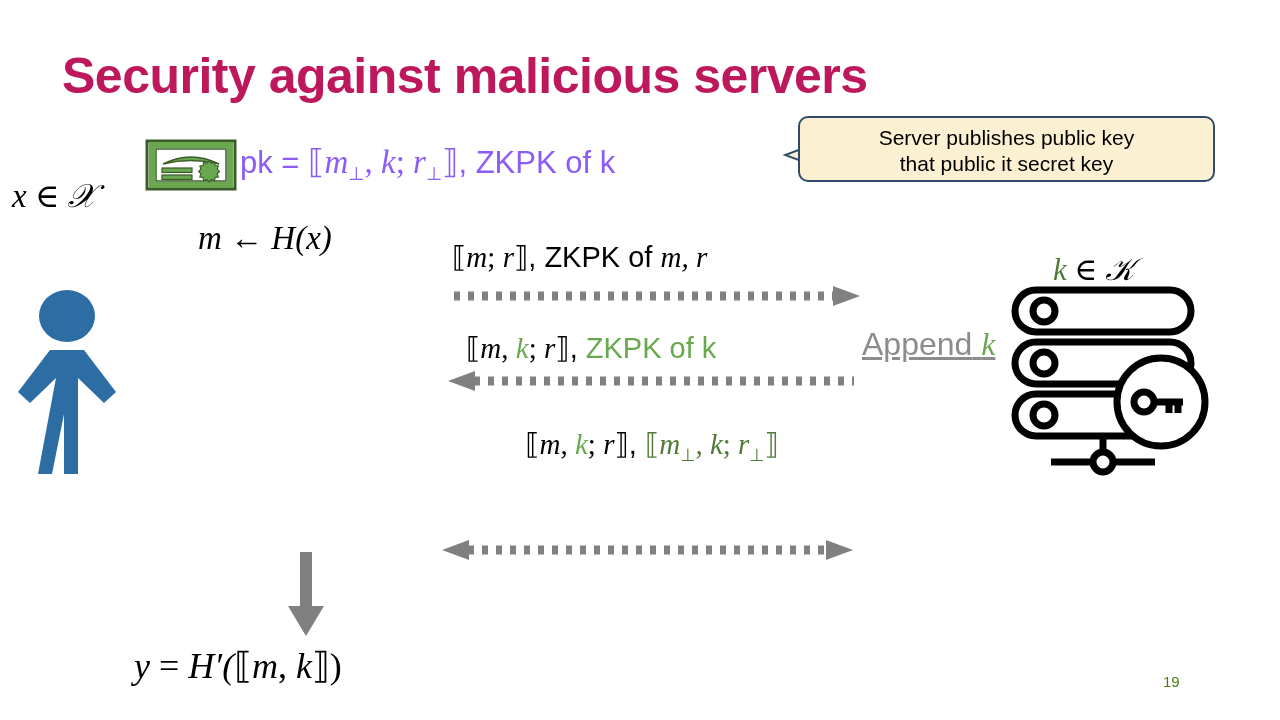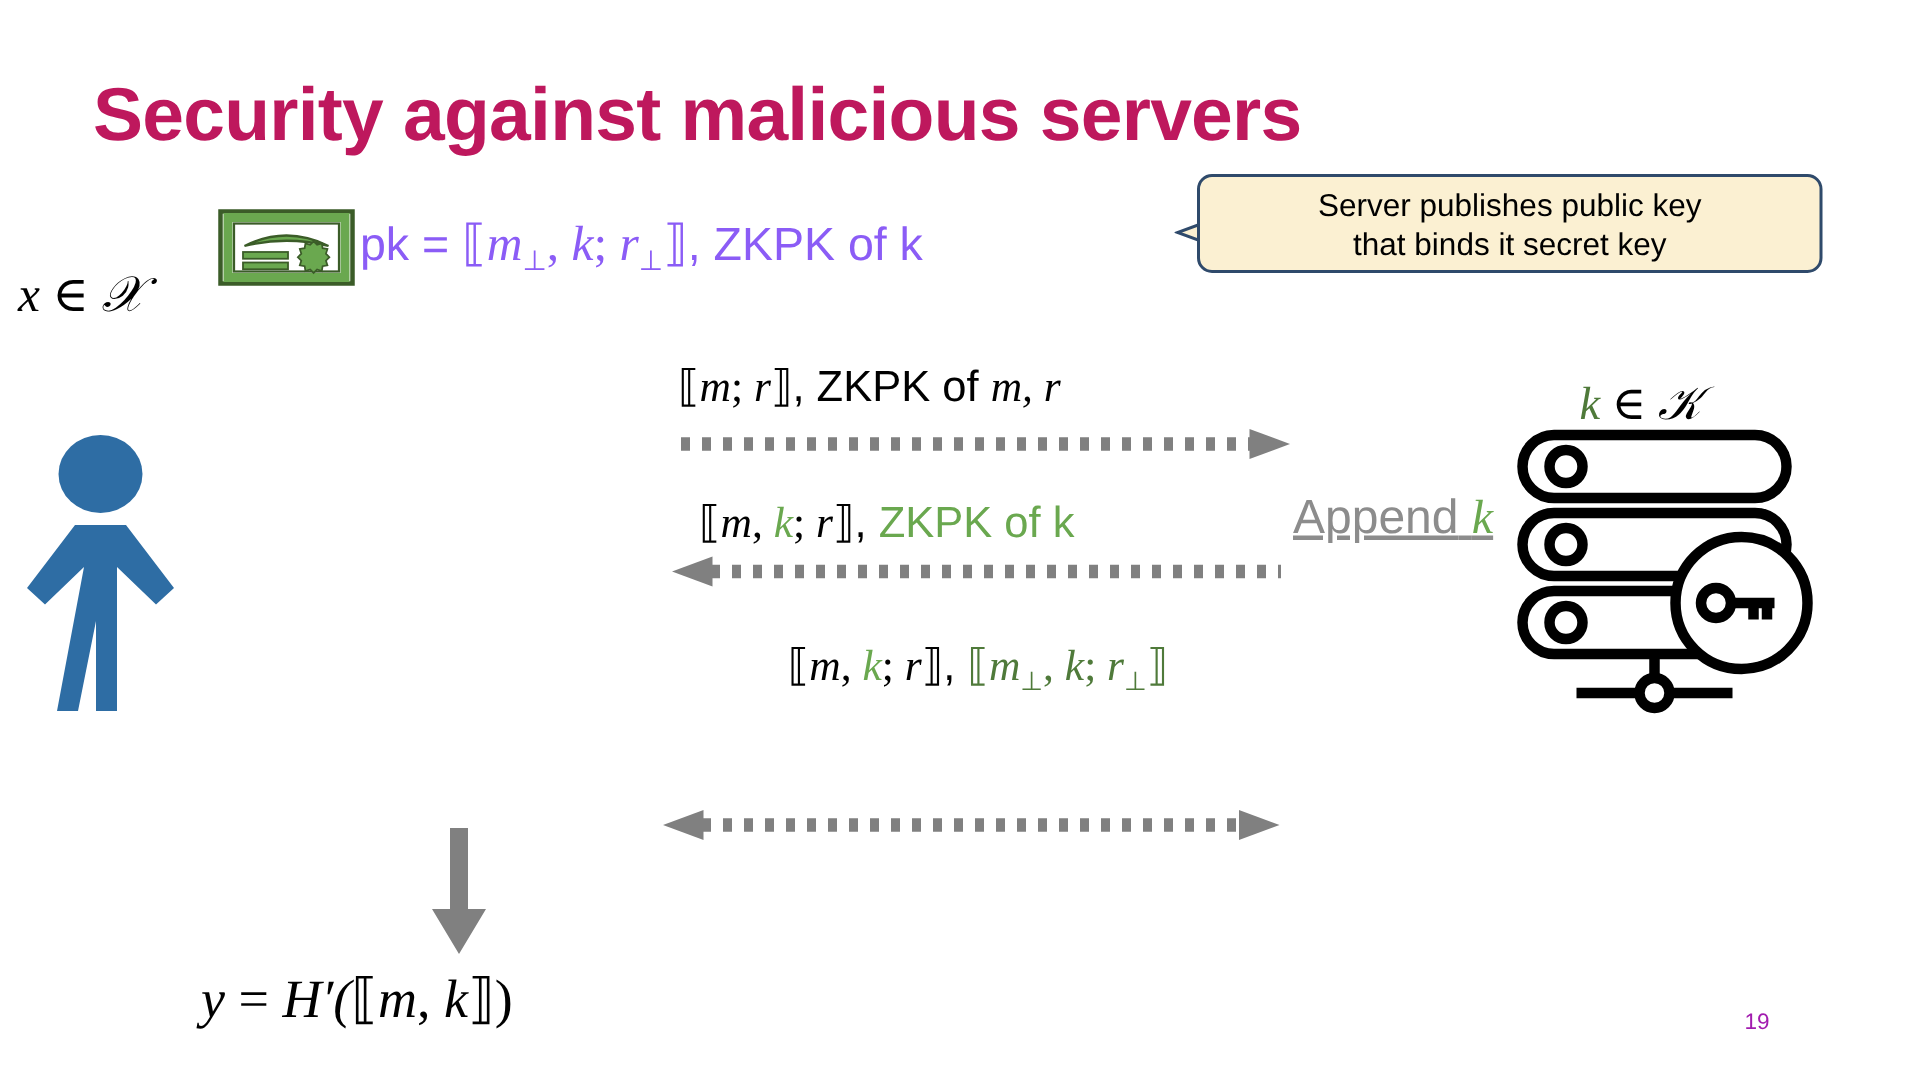--- a/index.html
+++ b/index.html
@@ -150,21 +150,21 @@
     top: 645px;
     font-size: 36px;
     white-space: nowrap;
   }
 
   
   #page-number {
     left: 1163px;
     top: 673px;
     font-size: 15px;
-    color: #a21caf;
+    color: #4d7c0f;
   }
 </style>
 </head>
 <body>
 
 <div class="abs" id="slide-title">Security against malicious servers</div>
 
 <div class="abs" id="cert-icon">
   <svg width="92" height="52" viewBox="0 0 92 52">
     <rect x="2" y="2" width="88" height="48" fill="#ffffff" stroke="#3b5c28" stroke-width="3"></rect>
@@ -181,29 +181,32 @@
   <span>pk = </span><span class="mathserif upright">⟦</span><span class="mathserif">m</span><sub class="upright" style="font-size:0.6em">⊥</sub><span class="mathserif upright">, </span><span class="mathserif">k</span><span class="mathserif upright">; </span><span class="mathserif">r</span><sub class="upright" style="font-size:0.6em">⊥</sub><span class="mathserif upright">⟧</span><span>, </span><span>ZKPK of k</span>
 </div>
 
 <div class="abs" id="callout">
   <svg id="callout-tail" viewBox="0 0 32 26">
     <path d="M32 2 L2 13 L32 24 Z" fill="#fbf0d2" stroke="#2f4a6b" stroke-width="2"></path>
     <rect x="26" y="1" width="8" height="24" fill="#fbf0d2"></rect>
   </svg>
   <div id="callout-box">
     <div>Server publishes public key</div>
-    <div>that binds it secret key</div>
+    <div>that public it secret key</div>
   </div>
 </div>
 
 <div class="abs mathserif" id="x-in-X">
   <span>x</span><span class="upright"> ∈ </span><span>𝒳</span>
 </div>
 
 <div class="abs mathserif" id="mr-block">
+  <div>
+    <span>m</span><span class="upright"> ← </span><span>H(x)</span>
+  </div>
 </div>
 
 <div class="abs mathserif" id="k-in-K">
   <span class="green-dark">k</span><span class="upright"> ∈ </span><span>𝒦</span>
 </div>
 
 <div class="abs" id="person">
   <svg width="110" height="190" viewBox="0 0 110 190">
     <ellipse cx="55" cy="28" rx="28" ry="26" fill="#2e6da4"></ellipse>
     <path d="M38 62 L72 62 L104 104 L92 115 L66 90 L66 186 L52 186 L52 126 L40 186 L26 186 L44 90 L18 115 L6 104 Z" fill="#2e6da4"></path>

